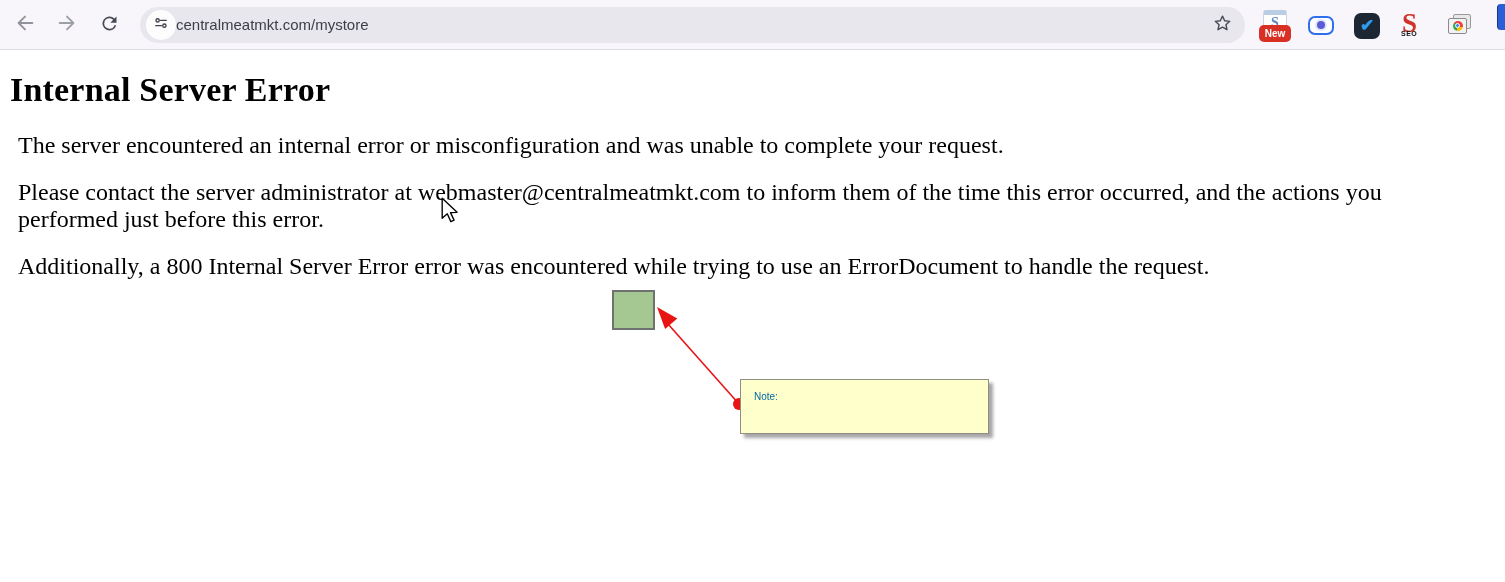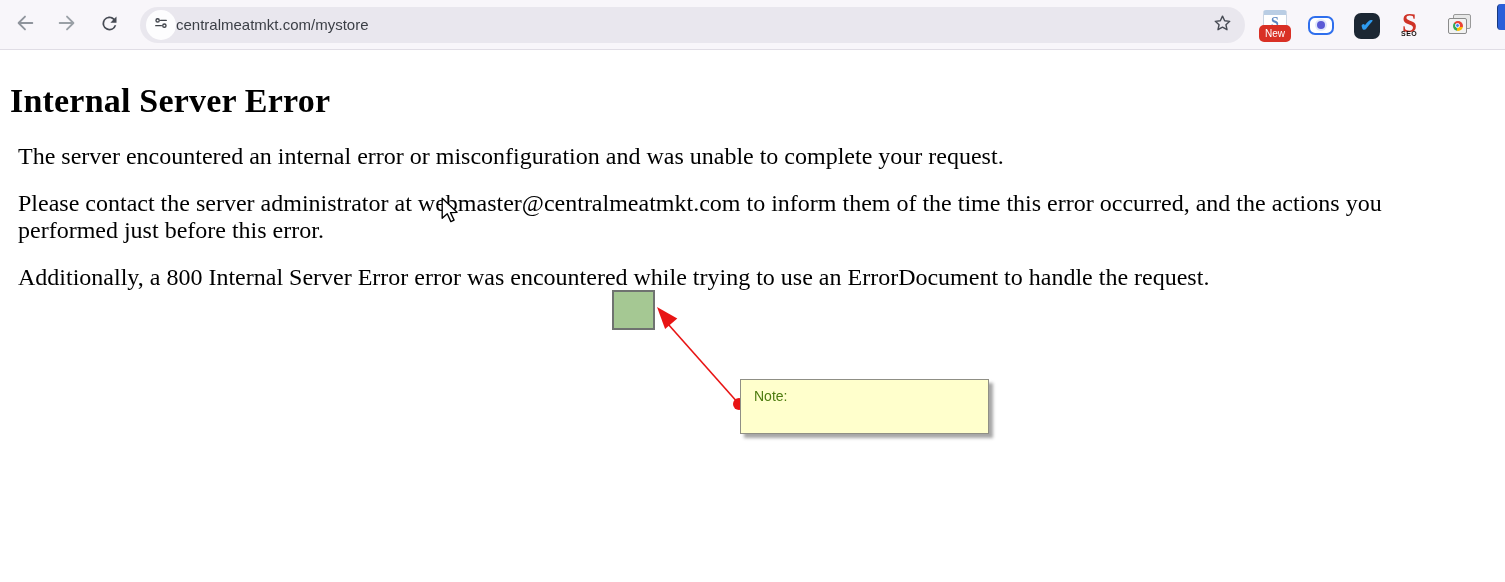--- a/index.html
+++ b/index.html
@@ -40,21 +40,21 @@
 
   
   .ext-s-logo {
     position: absolute; top: 0; left: 2px; width: 24px; height: 22px;
     background: #fff; border: 1px solid #c9d4e2; border-top: 5px solid #b9cde4; border-radius: 3px;
     color: #5b87c2; font-weight: bold; font-size: 14px; text-align: center; line-height: 15px;
     font-family: "Liberation Serif", serif;
   }
   .ext-new-badge {
     position: absolute; left: -2px; bottom: -2px; width: 32px; height: 17px;
-    background: #d93025; border-radius: 5px; color: #fff; font-size: 10px; font-weight: normal;
+    background: #d93025; border-radius: 5px; color: #fff; font-size: 10px; font-weight: bold;
     text-align: center; line-height: 17px;
   }
   
   .ext-rec {
     position: absolute; top: 6px; left: 1px; width: 26px; height: 19px;
     background: #fff; border: 2px solid #2f6fed; border-radius: 7px;
     display: flex; align-items: center; justify-content: center;
   }
   .ext-rec-dot { width: 8px; height: 8px; border-radius: 50%; background: #5b5bd6; box-shadow: 0 0 0 2px #dfe7fb; }
   
@@ -96,34 +96,34 @@
     position: absolute; top: 4px; right: 0; width: 8px; height: 26px;
     background: #2b5fd9; border-radius: 4px 0 0 4px; border-left: 1px solid #16377e;
   }
 
   
   .page {
     position: absolute; top: 51px; left: 0; width: 1505px; height: 531px;
     background: #fff; color: #000; font-family: "Liberation Serif", serif;
     padding: 0 10px;
   }
-  .page h1 { font-size: 34px; font-weight: bold; margin: 31px 0 23px 0; letter-spacing: 0.2px; }
+  .page h1 { font-size: 34px; font-weight: bold; margin: 20px 0 23px 0; letter-spacing: 0.2px; }
   .page p { font-size: 24px; margin: 20px 8px; }
 
   
   .green-square {
     position: absolute; left: 612px; top: 290px; width: 43px; height: 40px;
     border: 2px solid #6f7370;
   }
   .arrow-svg { position: absolute; left: 0; top: 0; width: 1505px; height: 582px; pointer-events: none; }
   .note-box {
     position: absolute; left: 740px; top: 379px; width: 249px; height: 55px;
     border: 1px solid #8f8f85;
     box-shadow: 4px 4px 3px rgba(60,60,60,0.45);
-    font-family: "Liberation Sans", sans-serif; font-size: 14px; color: #4d7c0f;
+    font-family: "Liberation Sans", sans-serif; font-size: 10px; color: #0369a1;
     padding: 6px 0 0 13px; line-height: 21px;
   }
   .cursor-svg { position: absolute; left: 438px; top: 197px; pointer-events: none; }
 </style>
 </head>
 <body>
 
 <div class="toolbar">
   <button class="nav-btn">
     <span>

